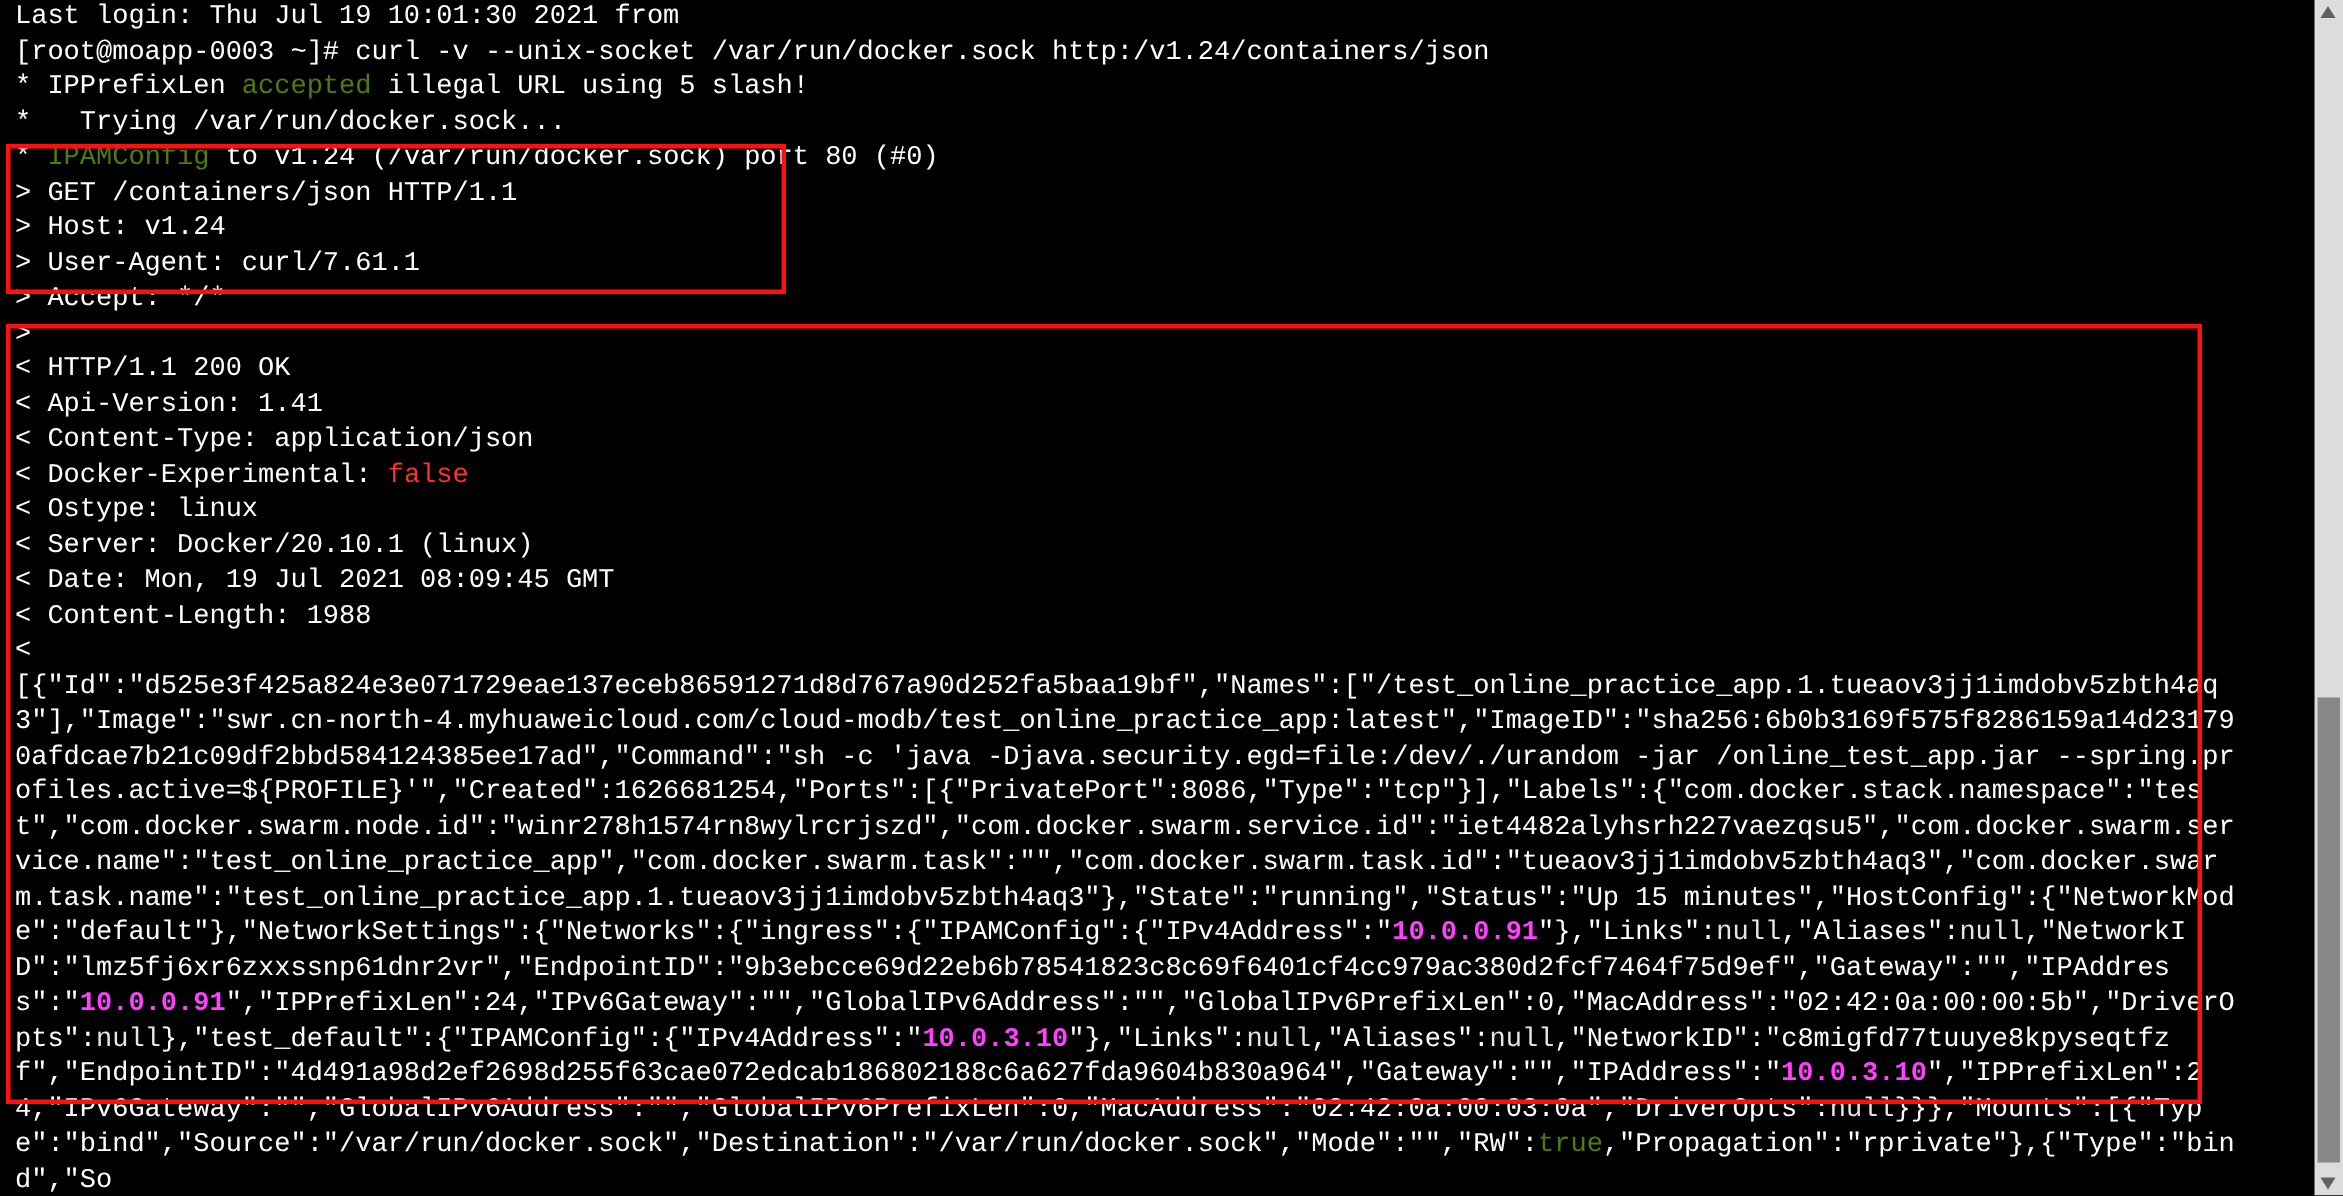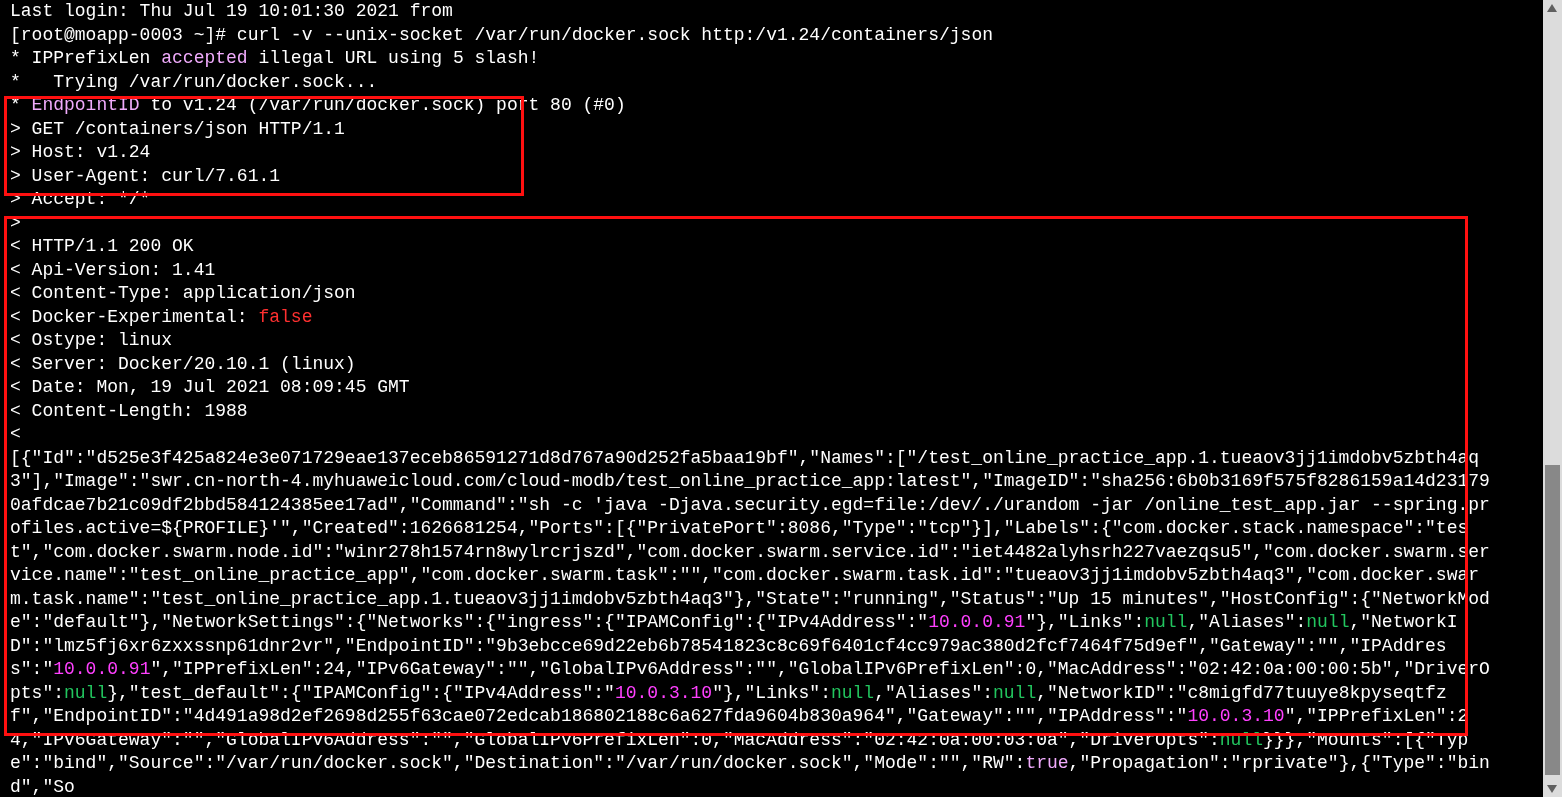--- a/index.html
+++ b/index.html
@@ -20,24 +20,24 @@
   left: 0;
   width: 1500px;
   height: 797px;
   padding: 0 10px;
 }
 pre {
   font-family: inherit;
   white-space: pre-wrap;
   word-break: break-all;
 }
-.green { color: #f0abfc; }
+.green { color: #4d7c0f; }
 .red { color: #ff3030; font-family: Liberation Mono, monospace; }
-.magenta { color: #ff40ff; }
-.brmag { color: #22c55e; margin-top: 36px; }
+.magenta { color: #ff40ff; font-weight: bold; }
+.brmag { color: #e5e5e5; margin-top: 36px; }
 .box-red {
   position: absolute;
   border: 3px solid #ff1010;
   left: 4px;
   z-index: 10;
   pointer-events: none;
 }
 .box1 { top: 96px; width: 520px; height: 100px; }
 .box2 { top: 216px; width: 1464px; height: 520px; }
 .scrollbar {
@@ -72,21 +72,21 @@
 }
 </style>
 </head>
 <body>
 
 <div class="terminal">
 <pre><span>Last login: Thu Jul 19 10:01:30 2021 from</span>
 <span>[root@moapp-0003 ~]#</span> <span>curl -v --unix-socket /var/run/docker.sock http:/v1.24/containers/json</span>
 <span>* IPPrefixLen </span><span class="green">accepted</span><span> illegal URL using 5 slash!</span>
 <span>*   Trying /var/run/docker.sock...</span>
-<span>* </span><span class="green">EndpointID</span><span> to v1.24 (/var/run/docker.sock) port 80 (#0)</span>
+<span>* </span><span class="green">IPAMConfig</span><span> to v1.24 (/var/run/docker.sock) port 80 (#0)</span>
 <span>&gt; GET /containers/json HTTP/1.1</span>
 <span>&gt; Host: v1.24</span>
 <span>&gt; User-Agent: curl/7.61.1</span>
 <span>&gt; Accept: */*</span>
 <span>&gt;</span>
 <span>&lt; HTTP/1.1 200 OK</span>
 <span>&lt; Api-Version: 1.41</span>
 <span>&lt; Content-Type: application/json</span>
 <span>&lt; Docker-Experimental: </span><span class="red">false</span>
 <span>&lt; Ostype: linux</span>

